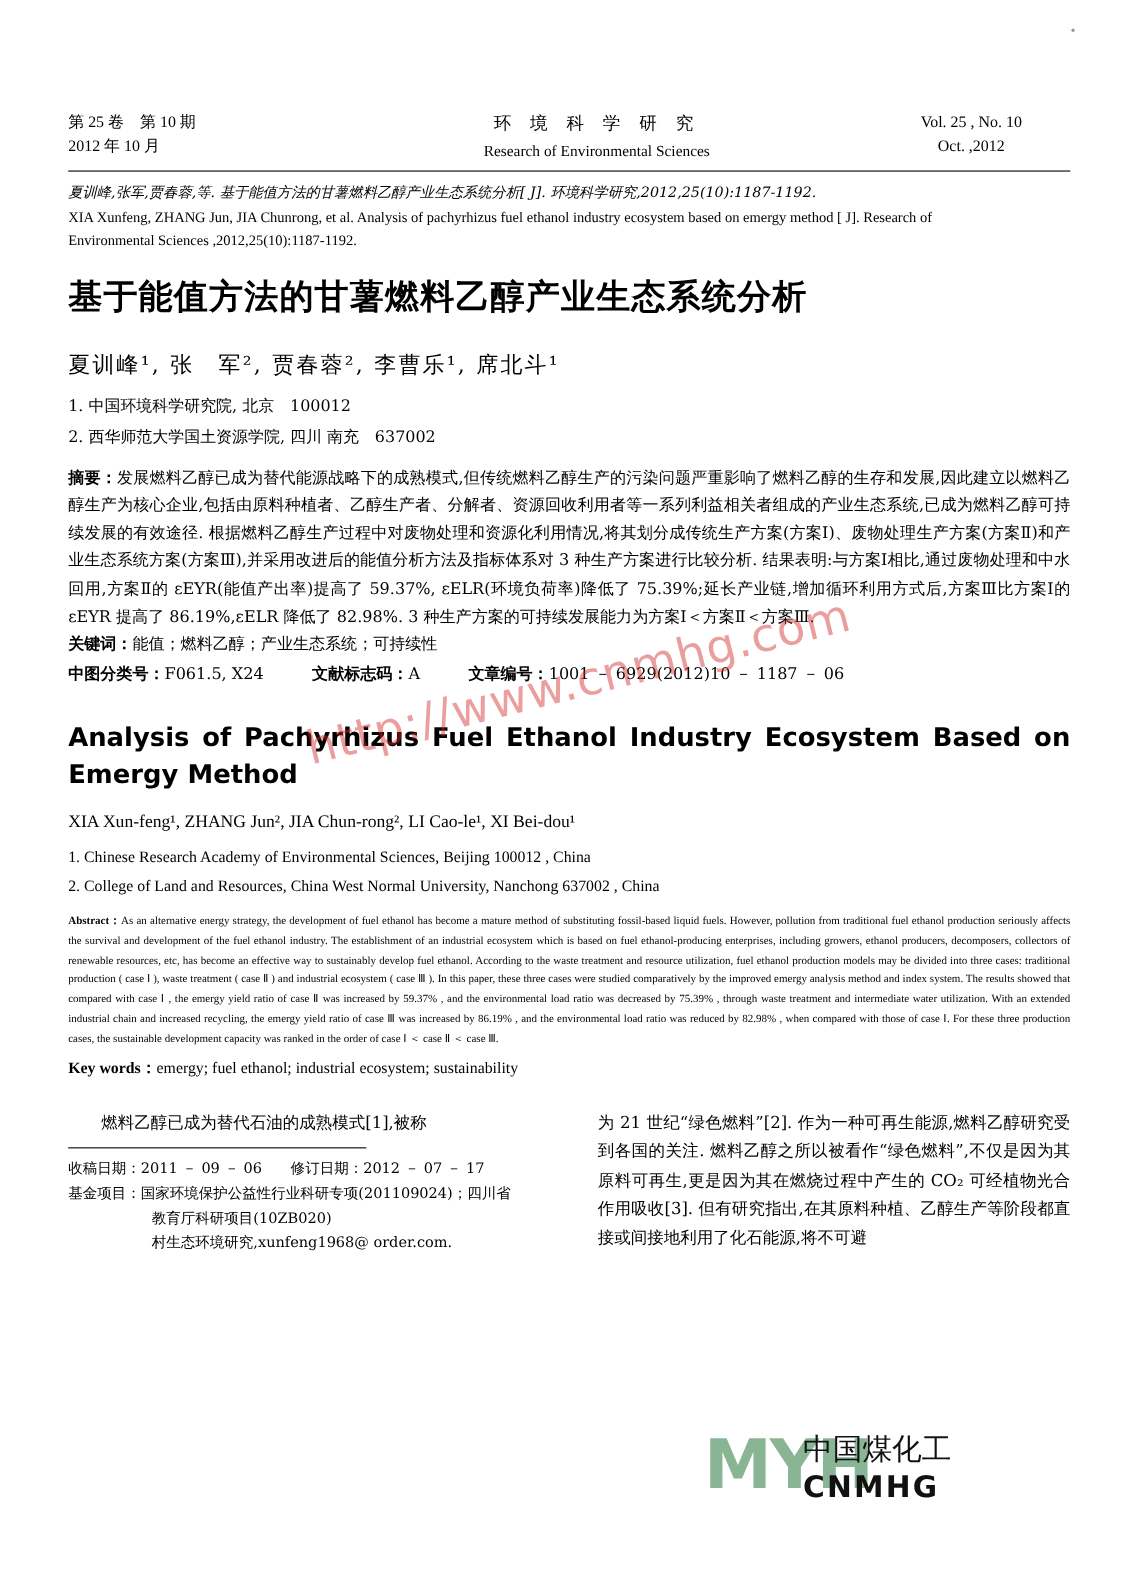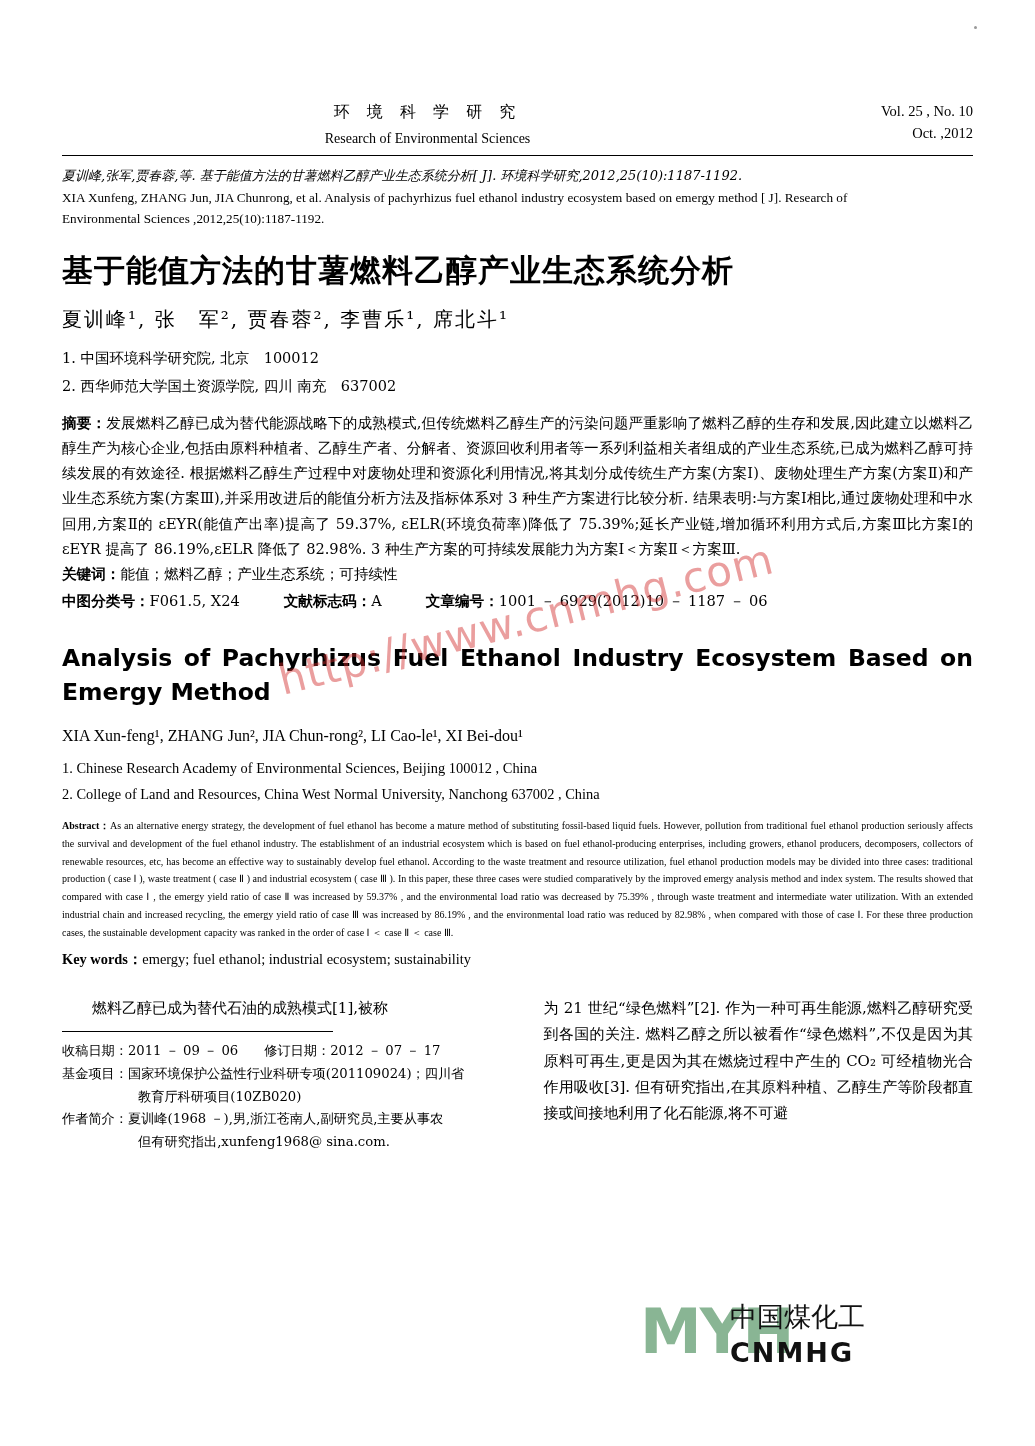--- a/index.html
+++ b/index.html
@@ -19,21 +19,21 @@
   }
   
   .runhead{
     display:flex;justify-content:space-between;align-items:flex-start;
     padding-top:100px;
     font-size:14.5px;
     line-height:1.55;
   }
   .runhead .left{width:230px;}
   .runhead .center{flex:1;text-align:center;}
-  .runhead .right{width:180px;text-align:right;}
+  .runhead .right{width:180px;text-align:center;}
   .runhead .center .cn{font-size:16px;letter-spacing:6px;font-family:"DejaVu Serif",serif;}
   .runhead .center .en{font-size:14px;margin-top:3px;}
   .rule{
     border-bottom:1.2px solid #000;
     margin-top:6px;
   }
   
   .citation{
     font-size:13.2px;
     line-height:1.62;
@@ -48,21 +48,21 @@
     font-size:31px;
     letter-spacing:1px;
     margin-top:22px;
     margin-bottom:6px;
     line-height:1.25;
   }
   .cn-authors{
     font-family:"DejaVu Serif",serif;
     font-size:20px;
     letter-spacing:2px;
-    margin-top:16px;
+    margin-top:28px;
     margin-bottom:12px;
   }
   .affil{
     font-family:"DejaVu Serif",serif;
     font-size:14.5px;
     line-height:1.9;
   }
   
   .cn-abs{
     font-family:"DejaVu Serif",serif;
@@ -186,20 +186,24 @@
   }
 </style>
 </head>
 <body>
 
 <div class="page">
 
   <div class="dot"></div>
 
   <div class="runhead">
+    <div class="left">
+      <div>第 25 卷　第 10 期</div>
+      <div>2012 年 10 月</div>
+    </div>
     <div class="center">
       <div class="cn">环 境 科 学 研 究</div>
       <div class="en">Research of Environmental Sciences</div>
     </div>
     <div class="right">
       <div>Vol. 25 , No. 10</div>
       <div>Oct. ,2012</div>
     </div>
   </div>
   <div class="rule"></div>
@@ -245,25 +249,21 @@
           <span class="lbl">收稿日期：</span>
           <span>2011 － 09 － 06</span>
           <span class="lbl" style="padding-left:26px">修订日期：</span>
           <span>2012 － 07 － 17</span>
         </div>
         <div class="row">
           <span class="lbl">基金项目：</span>
           <span class="val">国家环境保护公益性行业科研专项(201109024)；四川省</span>
         </div>
         <div class="indent">教育厅科研项目(10ZB020)</div>
-        <div class="row">
-          <span class="lbl">作者简介：</span>
-          <span class="val">夏训峰(1968 －),男,浙江苍南人,副研究员,主要从事农</span>
-        </div>
-        <div class="indent">但有研究指出,xunfeng1968@ sina.com.</div>
+        <div class="indent">村生态环境研究,xunfeng1968@ order.com.</div>
       </div>
     </div>
     <div class="col right">
       <div class="body-cn">为 21 世纪“绿色燃料”[2]. 作为一种可再生能源,燃料乙醇研究受到各国的关注. 燃料乙醇之所以被看作“绿色燃料”,不仅是因为其原料可再生,更是因为其在燃烧过程中产生的 CO₂ 可经植物光合作用吸收[3]. 但有研究指出,在其原料种植、乙醇生产等阶段都直接或间接地利用了化石能源,将不可避</div>
     </div>
   </div>
 
   <div class="wm-url">http://www.cnmhg.com</div>
   <div class="wm-box">
     <div class="myh">MYH</div>

